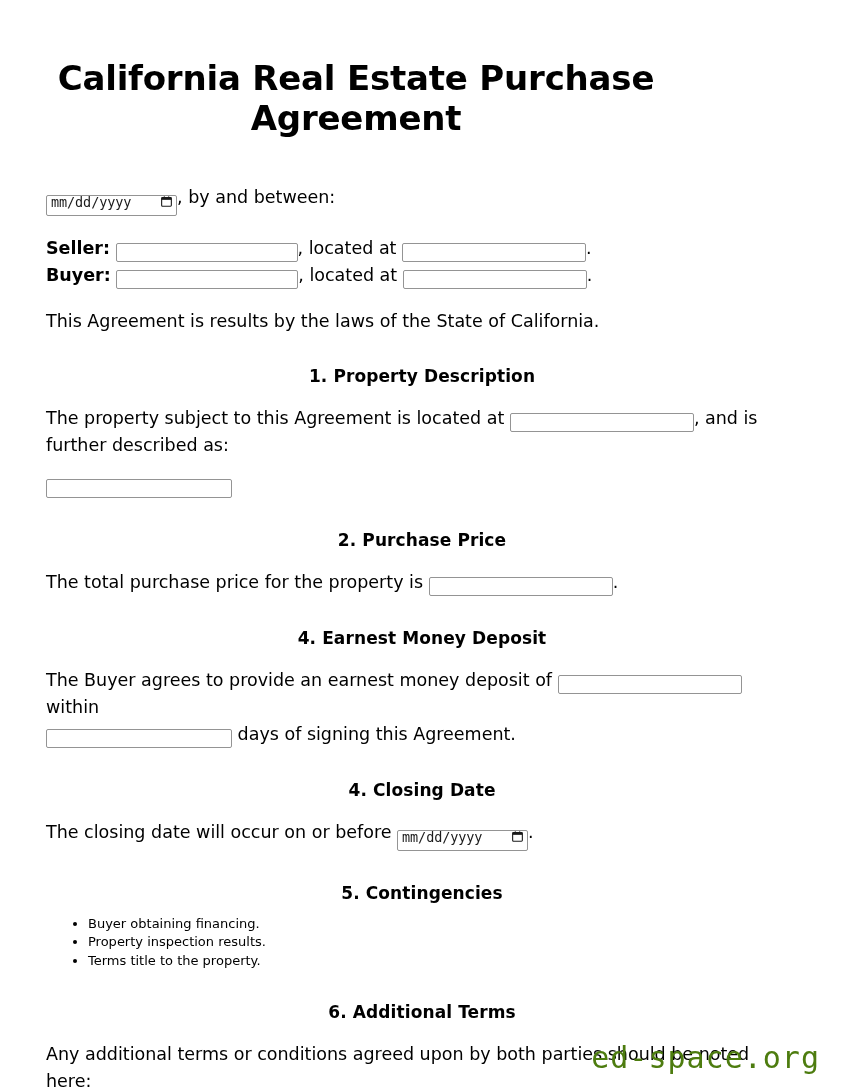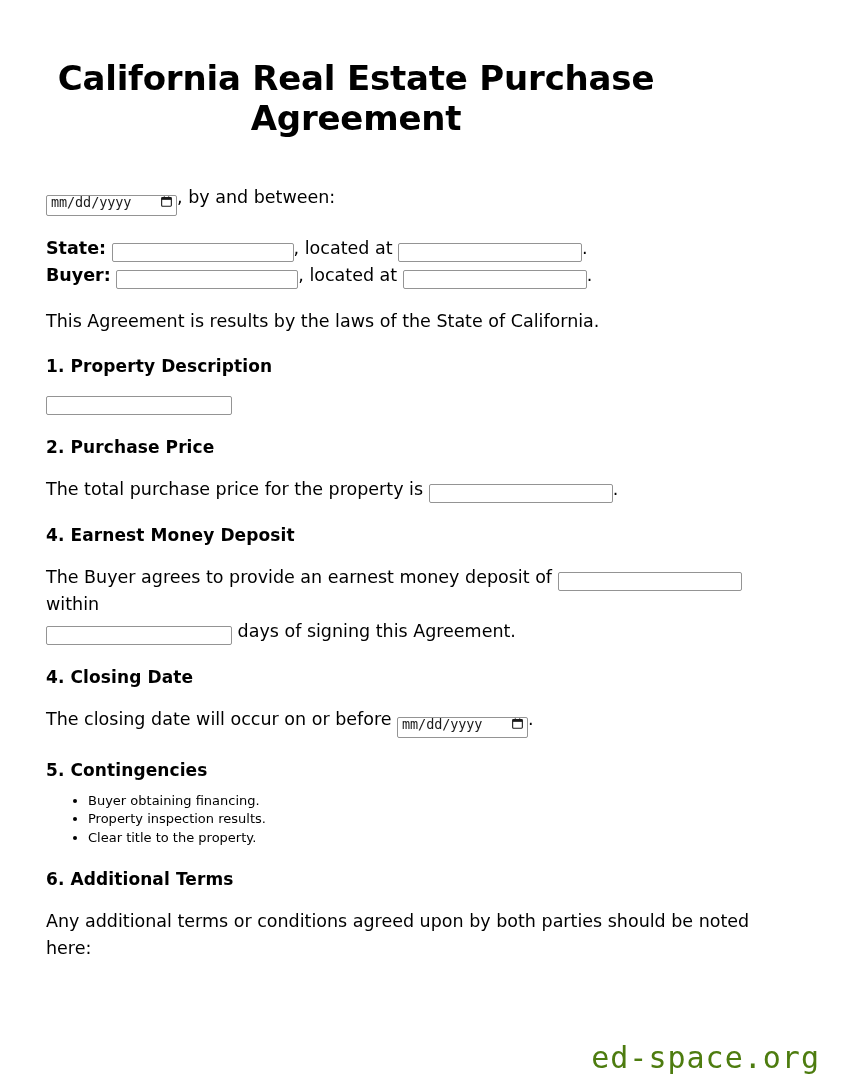--- a/index.html
+++ b/index.html
@@ -34,22 +34,23 @@
     line-height: 1.52;
     margin: 19px 0 0 0;
     font-weight: normal;
   }
   p.para.tight {
     margin-top: 0;
   }
   h2.section {
     font-size: 17px;
     font-weight: bold;
-    margin: 22px 0 0 0;
+    margin: 32px 0 0 0;
     letter-spacing: 0.1px;
+    text-align: center;
   }
   .strong {
     font-weight: bold;
   }
   
   input.fld {
     font-family: "DejaVu Sans", "Liberation Sans", sans-serif;
     font-size: 13px;
     height: 19px;
     box-sizing: border-box;
@@ -136,34 +137,38 @@
       <svg class="cal-ico" viewBox="0 0 12 12" xmlns="http://www.w3.org/2000/svg">
         <rect x="0.7" y="1.6" width="10.6" height="9.6" rx="1" fill="none" stroke="#1a1a1a" stroke-width="1.2"></rect>
         <rect x="0.7" y="1.6" width="10.6" height="2.6" fill="#1a1a1a"></rect>
         <rect x="3" y="0.4" width="1.2" height="2" fill="#1a1a1a"></rect>
         <rect x="7.8" y="0.4" width="1.2" height="2" fill="#1a1a1a"></rect>
       </svg>
     </span><span>, by and between:</span>
   </p>
 
   <p class="para">
-    <span class="strong">State:</span>
+    <span class="strong">Seller:</span>
     <input class="fld w-name" type="text" value="" style=""><span>, located at</span>
     <input class="fld w-addr" type="text" value="" style=""><span>.</span>
   </p>
 
   <p class="para tight">
     <span class="strong">Buyer:</span>
     <input class="fld w-name" type="text" value="" style=""><span>, located at</span>
     <input class="fld w-addr" type="text" value="" style=""><span>.</span>
   </p>
 
   <p class="para">This Agreement is results by the laws of the State of California.</p>
 
   <h2 class="section">1. Property Description</h2>
+  <p class="para">
+    <span>The property subject to this Agreement is located at</span>
+    <input class="fld w-prop" type="text" value="" style=""><span>, and is further described as:</span>
+  </p>
   <div class="blk-input-row">
     <input class="fld w-desc" type="text" value="" style="">
   </div>
 
   <h2 class="section">2. Purchase Price</h2>
   <p class="para">
     <span>The total purchase price for the property is</span>
     <input class="fld w-price" type="text" value="" style=""><span>.</span>
   </p>
 
@@ -188,21 +193,21 @@
         <rect x="3" y="0.4" width="1.2" height="2" fill="#1a1a1a"></rect>
         <rect x="7.8" y="0.4" width="1.2" height="2" fill="#1a1a1a"></rect>
       </svg>
     </span><span>.</span>
   </p>
 
   <h2 class="section">5. Contingencies</h2>
   <ul class="conting">
     <li>Buyer obtaining financing.</li>
     <li>Property inspection results.</li>
-    <li>Clear title to the property.</li>
+    <li>Terms title to the property.</li>
   </ul>
 
   <h2 class="section">6. Additional Terms</h2>
   <p class="para">Any additional terms or conditions agreed upon by both parties should be noted here:</p>
 
 </div>
 
 <div class="watermark">ed-space.org</div>
 
 </body></html>

